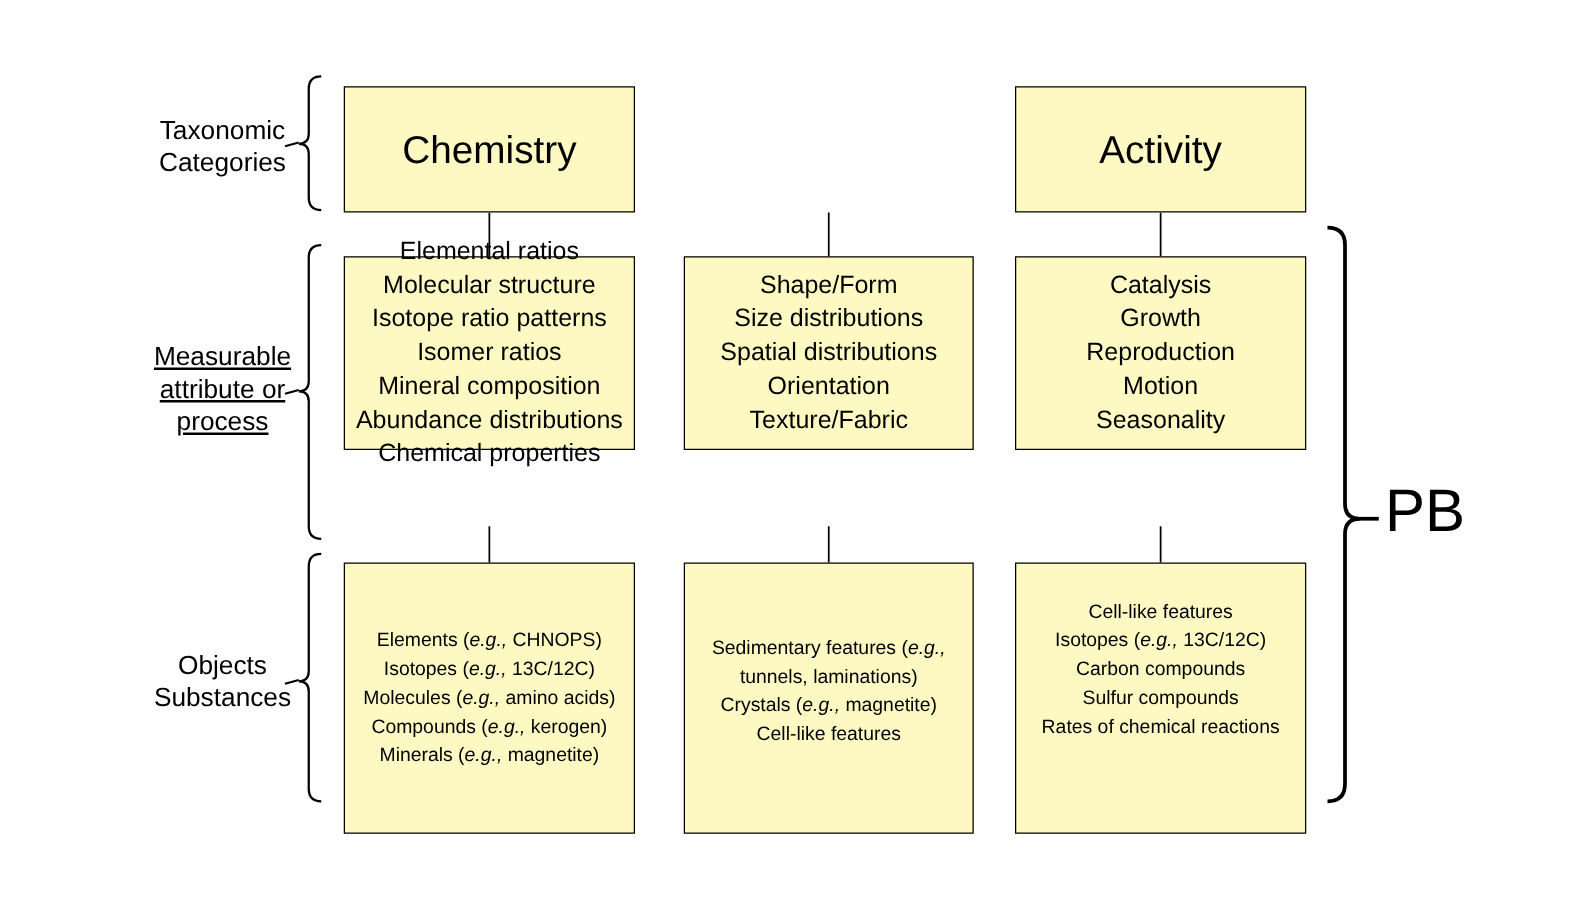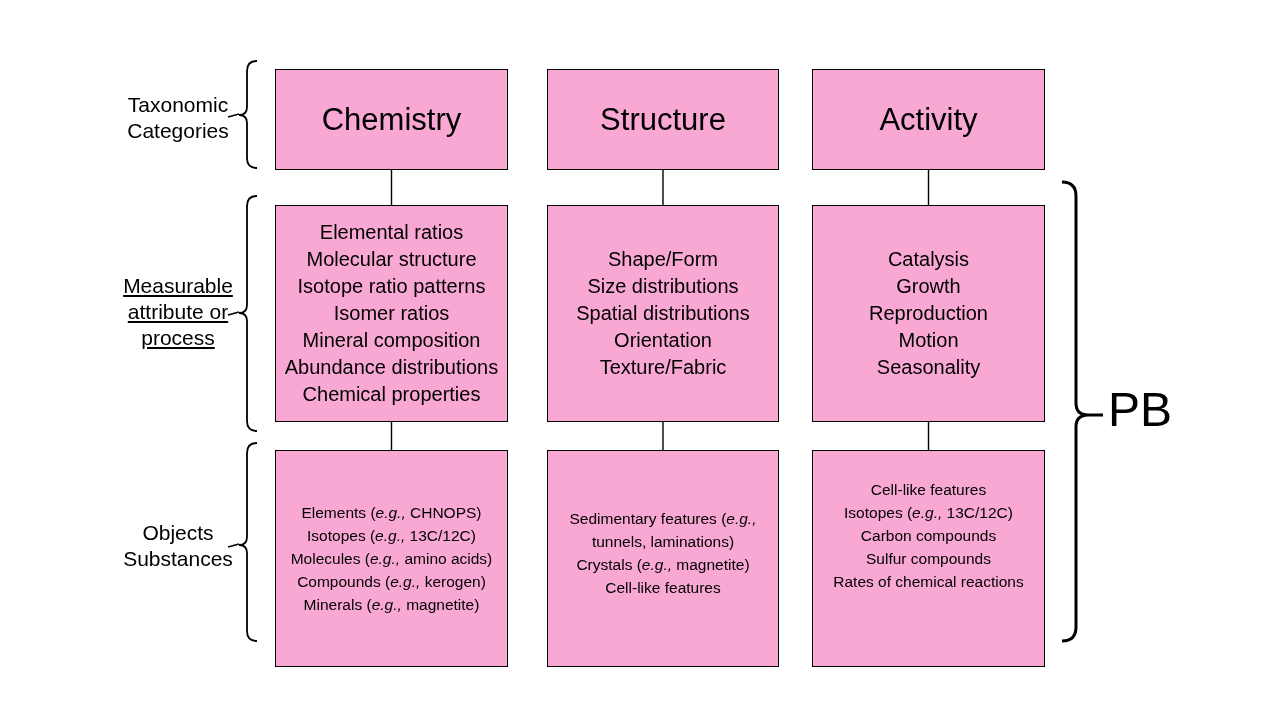--- a/index.html
+++ b/index.html
@@ -18,32 +18,32 @@
   }
   #wires {
     position: absolute;
     top: 0; left: 0;
     width: 1266px; height: 719px;
   }
   .box {
     position: absolute;
     box-sizing: border-box;
     border: 1.6px solid #000000;
-    background: #f9a8d4;
+    background: #fef9c3;
     display: flex;
     flex-direction: column;
     align-items: center;
     justify-content: center;
     text-align: center;
   }
   .col1 { left: 275px; width: 233px; }
   .col2 { left: 547px; width: 232px; }
   .col3 { left: 812px; width: 233px; }
   .row-top { top: 69px;  height: 101px; }
-  .row-mid { top: 205px; height: 217px; }
+  .row-mid { top: 205px; height: 155px; }
   .row-bot { top: 450px; height: 217px; }
 
   .category-title {
     font-size: 31px;
     letter-spacing: 0px;
   }
   .row-mid .line {
     font-size: 20px;
     line-height: 27px;
     white-space: nowrap;
@@ -115,23 +115,20 @@
       <div class="line"><span>process</span></div>
     </div>
   <div class="row-label" id="label-substances">
       <div class="line"><span>Objects</span></div>
       <div class="line"><span>Substances</span></div>
     </div>
 
   <div class="box col1 row-top">
     <span class="category-title">Chemistry</span>
   </div>
-  <div class="box col2 row-top">
-    <span class="category-title">Structure</span>
-  </div>
   <div class="box col3 row-top">
     <span class="category-title">Activity</span>
   </div>
 
   <div class="box col1 row-mid">
       <div class="line"><span>Elemental ratios</span></div>
       <div class="line"><span>Molecular structure</span></div>
       <div class="line"><span>Isotope ratio patterns</span></div>
       <div class="line"><span>Isomer ratios</span></div>
       <div class="line"><span>Mineral composition</span></div>

